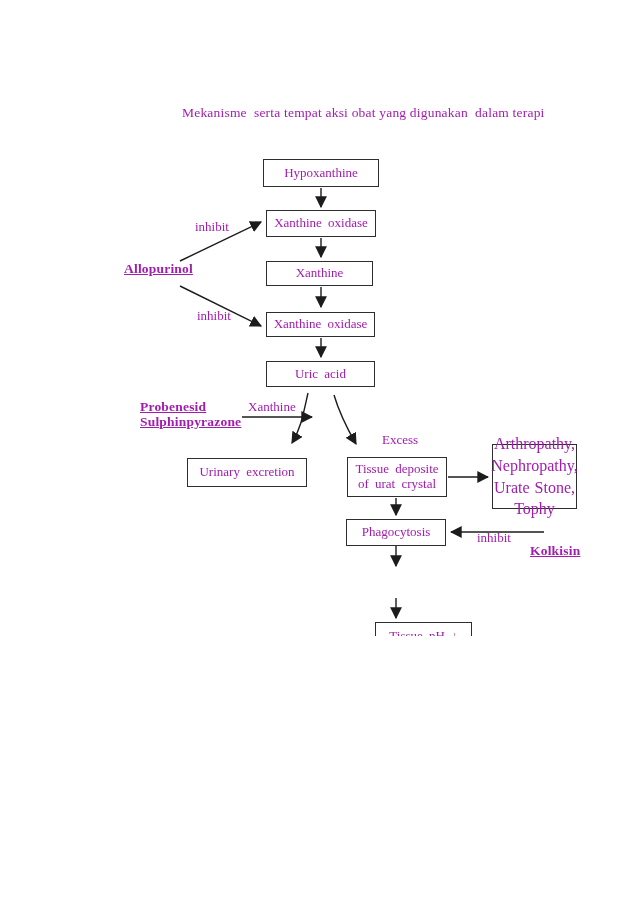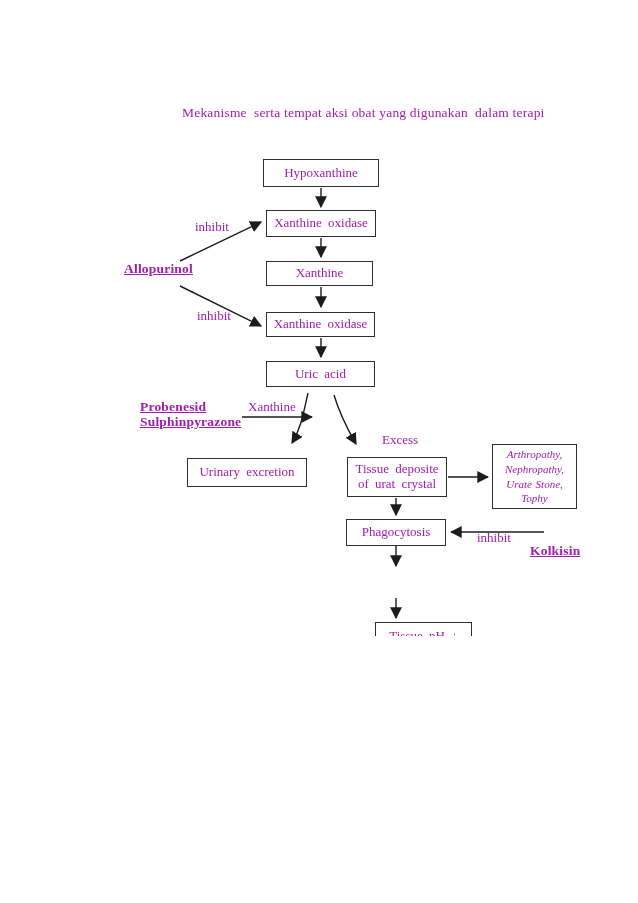--- a/index.html
+++ b/index.html
@@ -40,24 +40,23 @@
     flex-direction: column;
     align-items: center;
     justify-content: center;
     font-size: 13px;
     text-align: left;
     word-spacing: 3px;
     line-height: 1.15;
     box-sizing: border-box;
   }
   .node.small {
-    font-size: 11px;
+    font-size: 16px;
     word-spacing: 1px;
     line-height: 1.35;
-    font-style: italic;
   }
   .lbl {
     position: absolute;
     font-size: 13px;
     white-space: nowrap;
   }
   .drug {
     font-weight: bold;
     text-decoration: underline;
     font-size: 13.5px;

